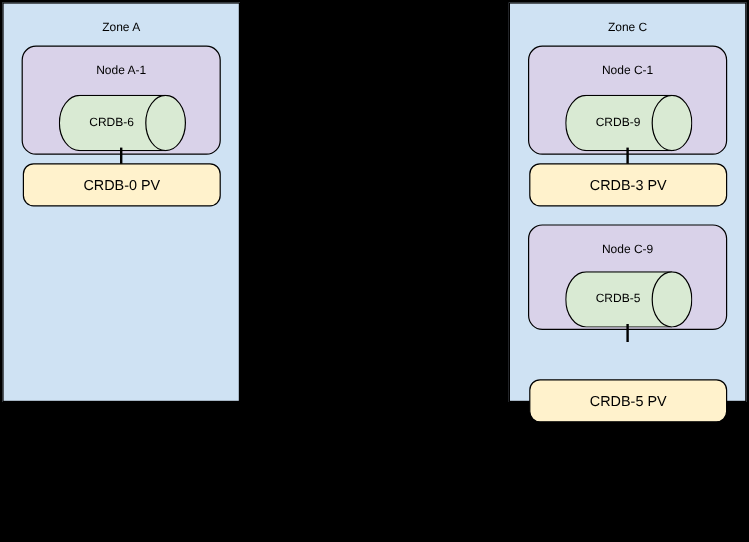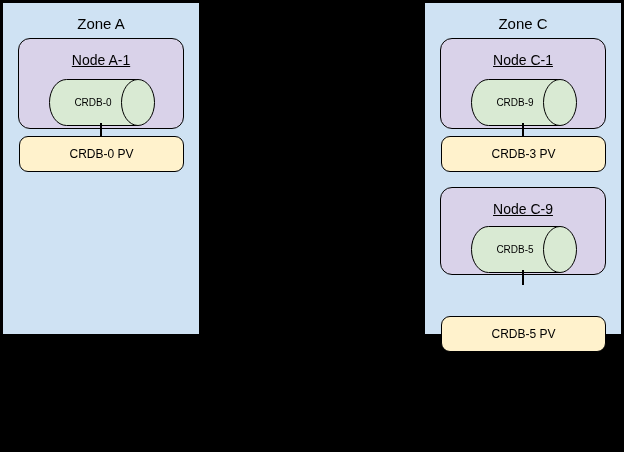--- a/index.html
+++ b/index.html
@@ -19,33 +19,33 @@
     color:var(--text);
   }
   .canvas{position:relative;width:624px;height:452px;}
   .zone{
     position:absolute;top:2px;width:198px;height:333px;
     background:var(--zone-fill);
     border:1px solid var(--line);
   }
   .zone-title{
     position:absolute;top:13px;left:0;right:0;
-    text-align:center;font-size:15px;line-height:16px;
+    text-align:center;font-size:10px;line-height:16px;
   }
   .node{
     position:absolute;left:15px;width:166px;
     background:var(--node-fill);
     border:1px solid var(--line);
     border-radius:12px;
   }
   .node-row1{top:35px;height:91px;}
   .node-row2{top:184px;height:88px;}
   .node-title{
     position:absolute;top:13px;left:0;right:0;
-    text-align:center;font-size:14px;line-height:16px;text-decoration:underline;
+    text-align:center;font-size:10px;line-height:16px;
   }
   .cyl{
     position:absolute;left:30px;width:106px;height:47px;
   }
   .cyl-row1{top:40px;}
   .cyl-row2{top:38px;}
   .cyl svg{display:block;}
   .cyl-shape{fill:var(--pod-fill);stroke:var(--line);stroke-width:1;}
   .cyl-label{
     position:absolute;top:0;bottom:0;left:0;right:18px;
@@ -78,21 +78,21 @@
 
   <div class="zone zone-a">
     <div class="zone-title">Zone A</div>
     <div class="node node-row1">
       <div class="node-title">Node A-1</div>
       <div class="cyl cyl-row1">
         <svg width="106" height="47" viewBox="0 0 106 47">
           <path class="cyl-shape" d="M89 0.5 H17.5 A17 23 0 0 0 17.5 46.5 H89"></path>
           <ellipse class="cyl-shape" cx="89" cy="23.5" rx="16.5" ry="23"></ellipse>
         </svg>
-        <div class="cyl-label">CRDB-0</div>
+        <div class="cyl-label">CRDB-6</div>
       </div>
     </div>
     <div class="conn conn-row1"></div>
     <div class="pv pv-row1">CRDB-0 PV</div>
   </div>
 
 
   <div class="zone zone-c">
     <div class="zone-title">Zone C</div>
     <div class="node node-row1">

